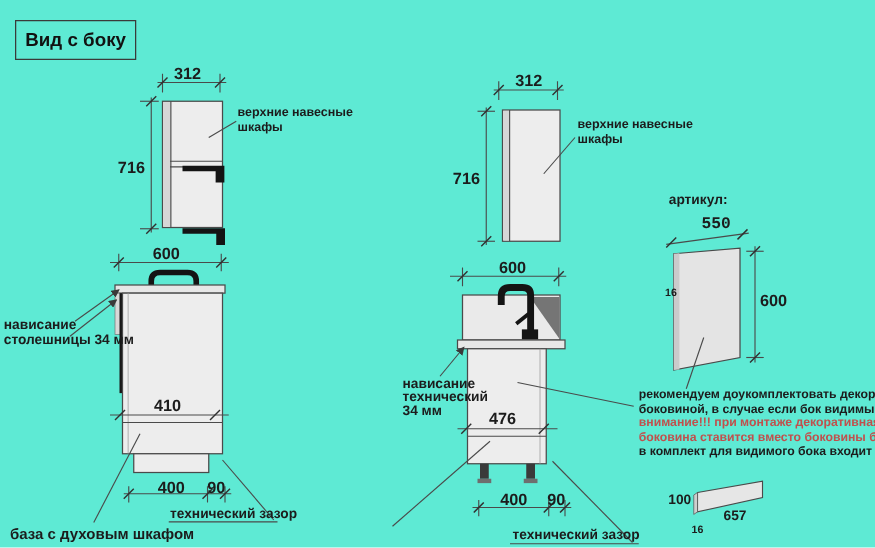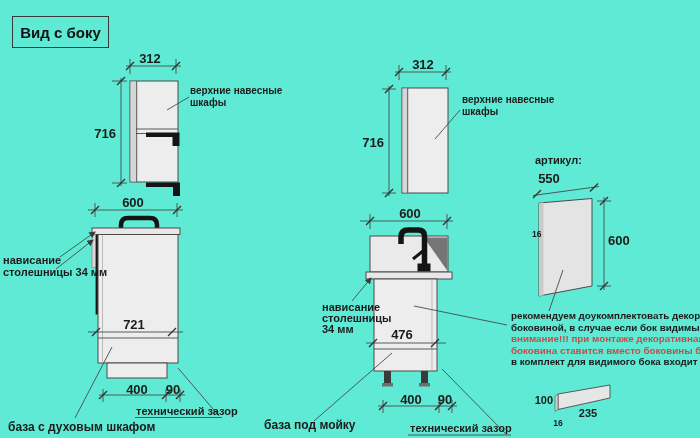--- a/index.html
+++ b/index.html
@@ -167,53 +167,52 @@
   <div class="lbl stack" style="left:190px;top:85px;font-size:10px;line-height:11.5px;">
     <span>верхние навесные</span>
     <span>шкафы</span>
   </div>
 
   <div class="lbl ctr" style="left:108px;top:196px;width:50px;">600</div>
   <div class="lbl stack sm" style="left:3px;top:255px;line-height:11.5px;">
     <span>нависание</span>
     <span>столешницы 34 мм</span>
   </div>
-  <div class="lbl ctr" style="left:109px;top:318px;width:50px;">721</div>
+  <div class="lbl ctr" style="left:109px;top:318px;width:50px;">410</div>
   <div class="lbl ctr" style="left:112px;top:383px;width:50px;">400</div>
   <div class="lbl ctr" style="left:158px;top:383px;width:30px;">90</div>
   <div class="lbl sm" style="left:136px;top:406px;">технический зазор</div>
   <div class="lbl name" style="left:8px;top:421px;">база с духовым шкафом</div>
 
   <div class="lbl ctr" style="left:398px;top:58px;width:50px;">312</div>
   <div class="lbl rgt" style="left:362px;top:136px;width:22px;">716</div>
   <div class="lbl stack" style="left:462px;top:94px;font-size:10px;line-height:11.5px;">
     <span>верхние навесные</span>
     <span>шкафы</span>
   </div>
 
   <div class="lbl ctr" style="left:385px;top:207px;width:50px;">600</div>
   <div class="lbl stack sm" style="left:322px;top:302px;line-height:11px;">
     <span>нависание</span>
-    <span>столешницы</span>
+    <span>технический</span>
     <span>34 мм</span>
   </div>
   <div class="lbl ctr" style="left:377px;top:328px;width:50px;">476</div>
   <div class="lbl ctr" style="left:386px;top:393px;width:50px;">400</div>
   <div class="lbl ctr" style="left:430px;top:393px;width:30px;">90</div>
   <div class="lbl sm" style="left:410px;top:423px;">технический зазор</div>
-  <div class="lbl name" style="left:264px;top:419px;">база под мойку</div>
 
   <div class="lbl sm" style="left:535px;top:155px;">артикул:</div>
-  <div class="lbl ctr" style="left:524px;top:172px;width:50px;">550</div>
+  <div class="lbl ctr" style="left:548px;top:172px;width:50px;font-family:Liberation Mono, monospace;">550</div>
   <div class="lbl xs" style="left:532px;top:194px;">16</div>
   <div class="lbl" style="left:608px;top:234px;">600</div>
 
   <div class="lbl note" style="left:511px;top:311px;">рекомендуем доукомплектовать декоративной</div>
   <div class="lbl note" style="left:511px;top:322.5px;">боковиной, в случае если бок видимый</div>
   <div class="lbl note red" style="left:511px;top:334px;">внимание!!! при монтаже декоративная</div>
   <div class="lbl note red" style="left:511px;top:345.5px;">боковина ставится вместо боковины базы лдсп</div>
   <div class="lbl note" style="left:511px;top:357px;">в комплект для видимого бока входит цоколь:</div>
 
   <div class="lbl xs ctr" style="left:549px;top:383px;width:18px;">16</div>
   <div class="lbl sm rgt" style="left:531px;top:395px;width:22px;">100</div>
-  <div class="lbl sm ctr" style="left:573px;top:408px;width:30px;">235</div>
+  <div class="lbl sm ctr" style="left:573px;top:408px;width:30px;">657</div>
 
 </div>
 
 </body></html>

